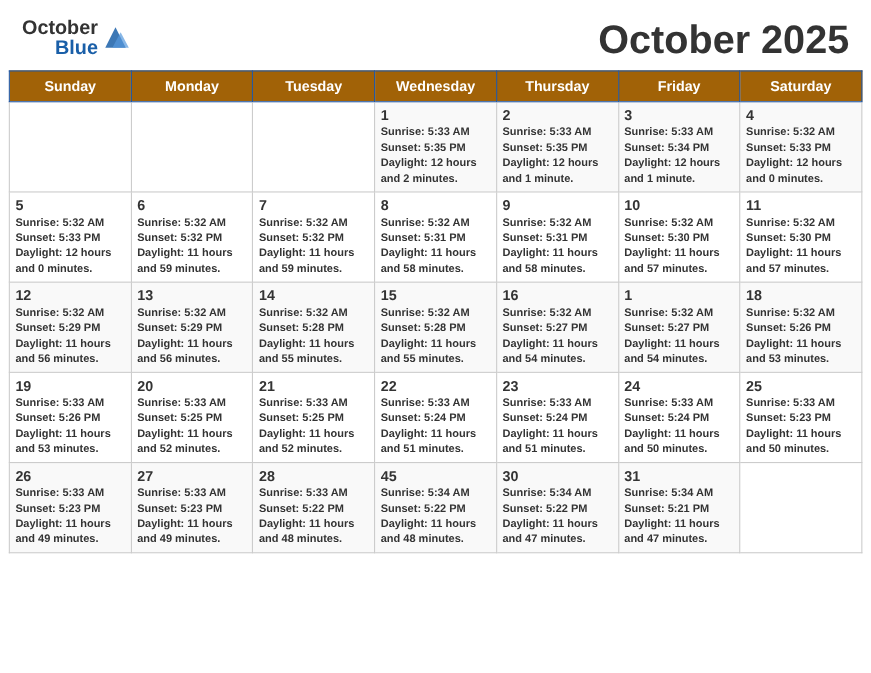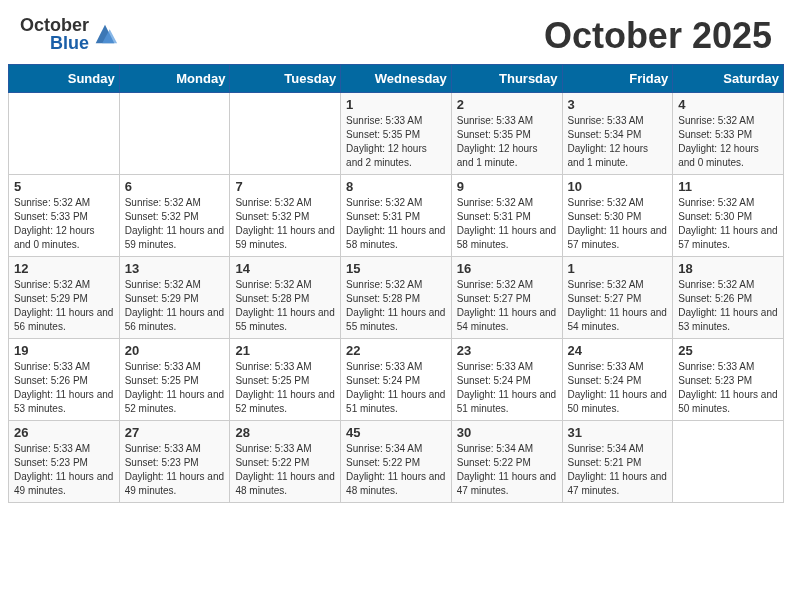--- a/index.html
+++ b/index.html
@@ -55,26 +55,26 @@
       color: #555;
       margin-top: 2px;
     }
     table {
       width: calc(100% - 16px);
       margin: 0 8px;
       border-collapse: collapse;
       border: 1px solid #ccc;
     }
     thead tr th {
-      background-color: #0369a1;
+      background-color: #a16207;
       color: #fff;
       font-size: 13px;
       font-weight: bold;
       padding: 6px 4px;
-      text-align: right;
+      text-align: center;
       border: 1px solid #2558a0;
     }
     tbody tr td {
       vertical-align: top;
       border: 1px solid #ccc;
       padding: 4px 5px;
       width: 14.28%;
       min-height: 80px;
       font-size: 10.5px;
       color: #333;
@@ -89,20 +89,21 @@
     .day-number {
       font-weight: bold;
       font-size: 13px;
       display: block;
       margin-bottom: 2px;
     }
     .cell-text {
       font-size: 10px;
       color: #333;
       line-height: 1.4;
+      font-weight: bold;
     }
     .empty-cell {
       background: #fff !important;
     }
   </style>
 </head>
 <body>
 
 <div class="header">
   <div class="logo">

